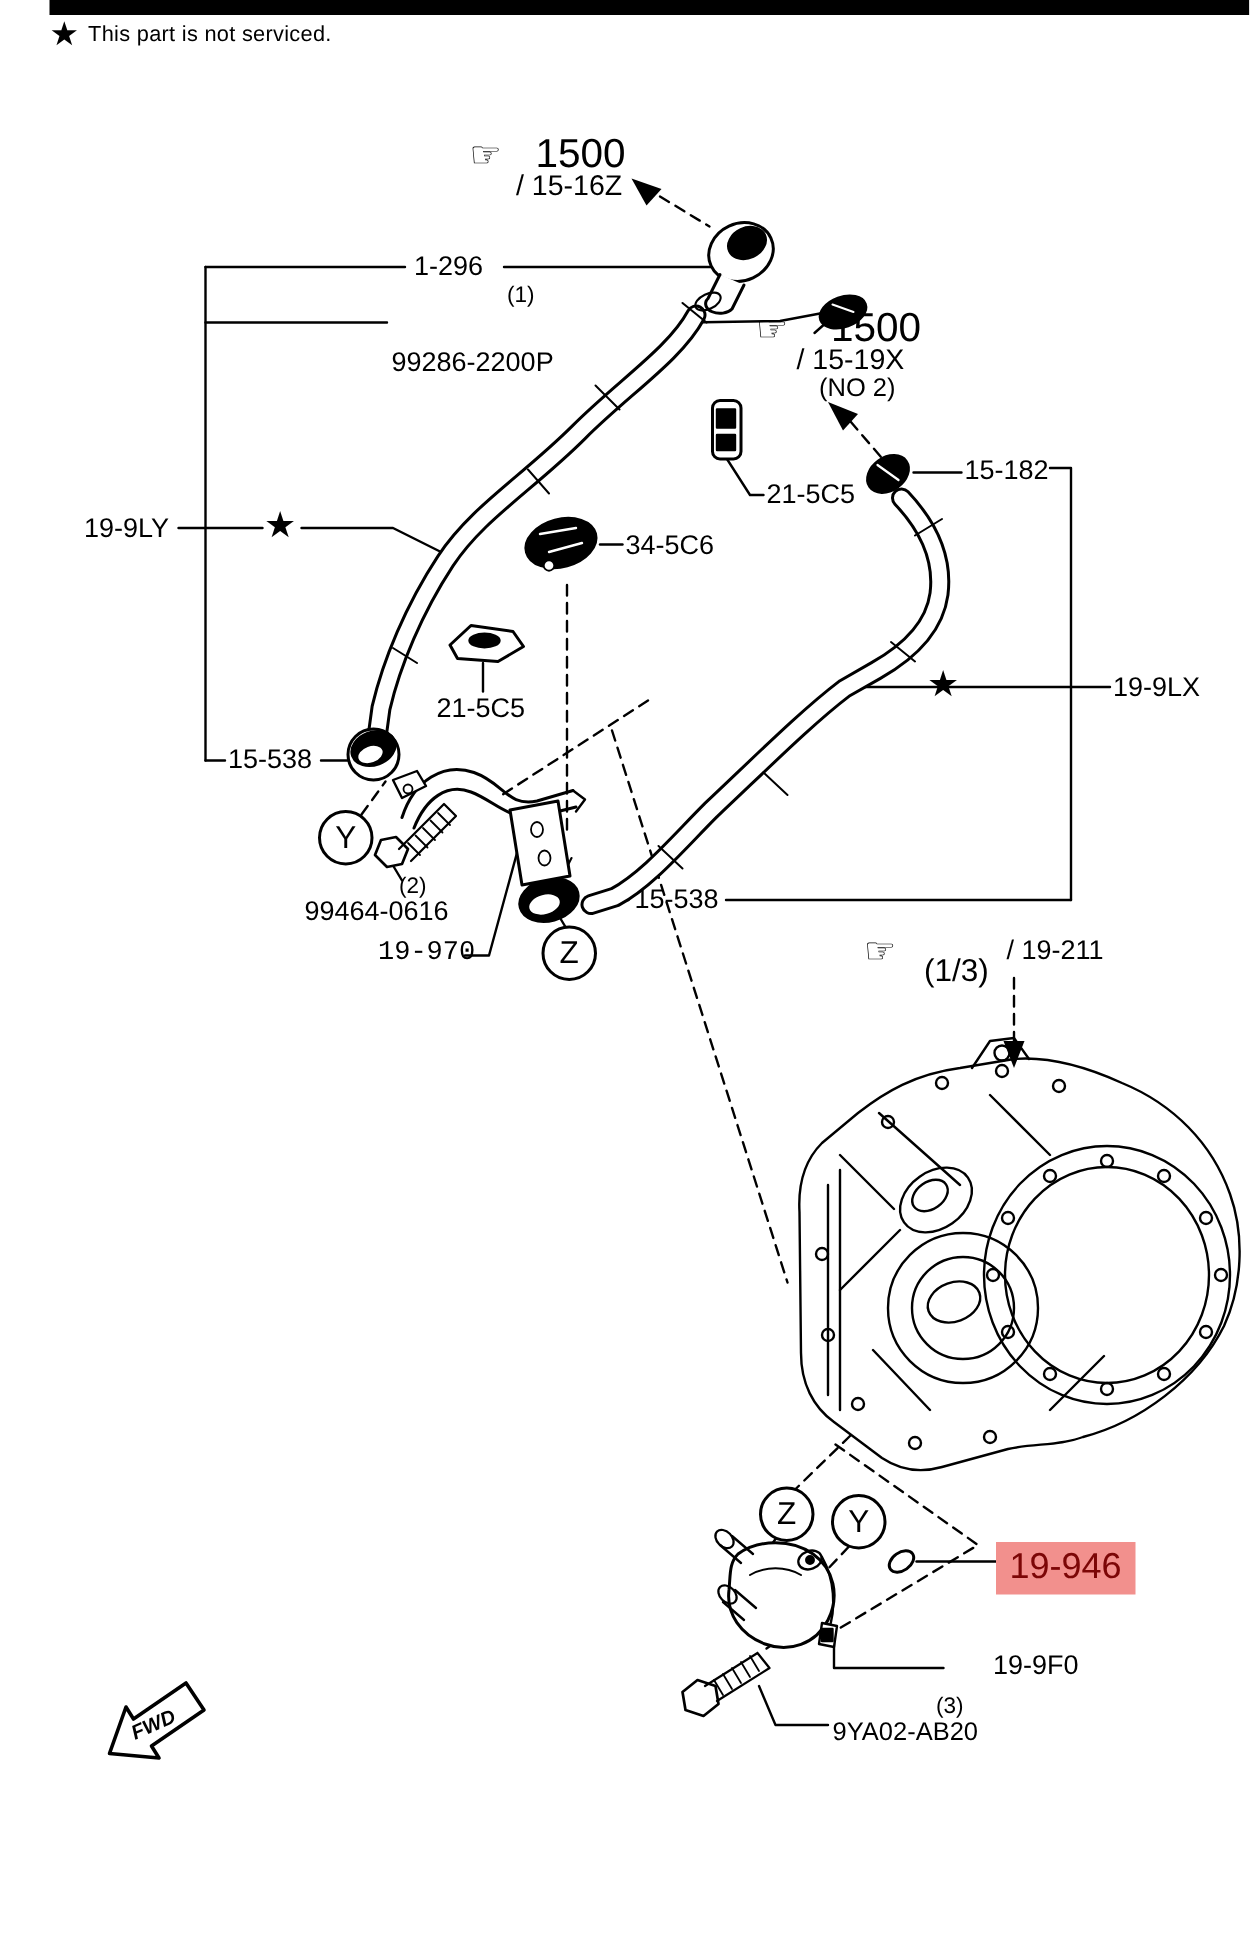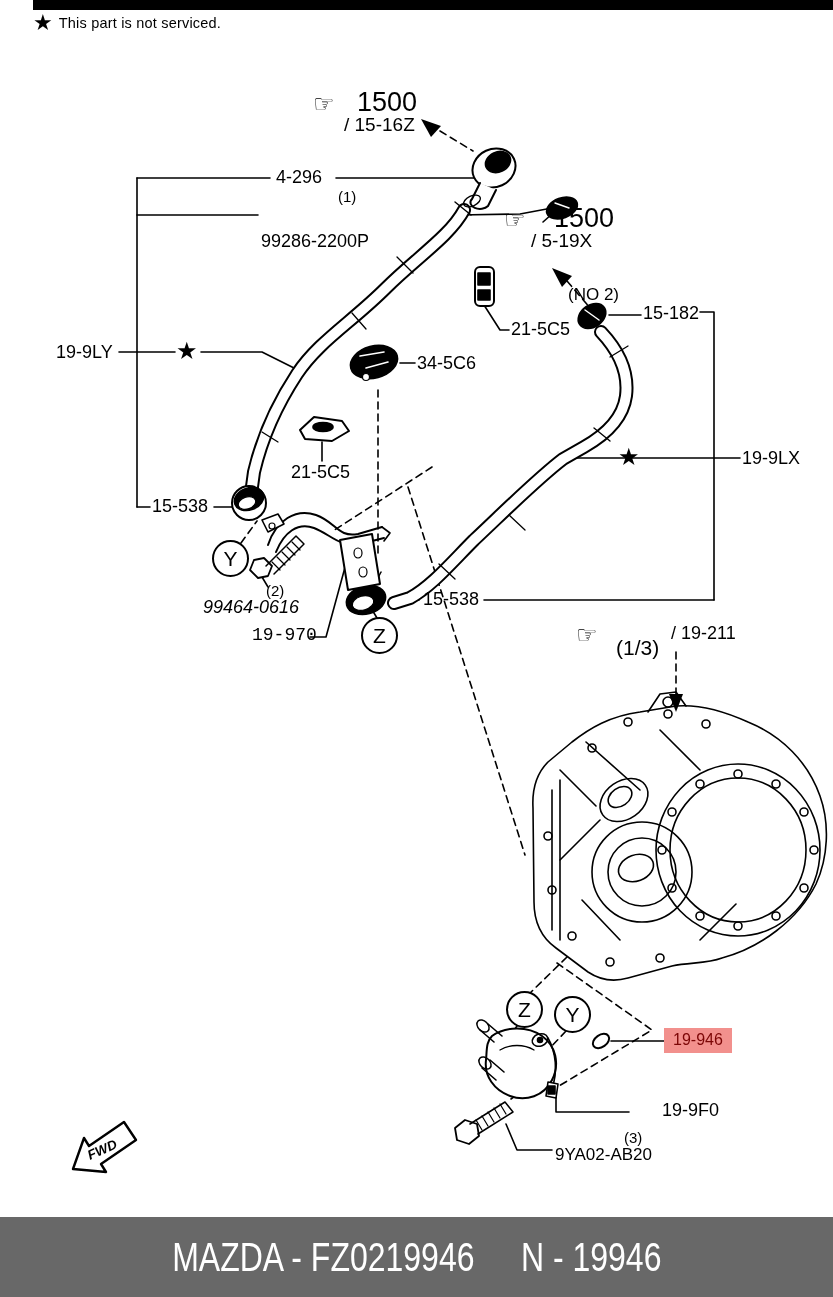--- a/index.html
+++ b/index.html
@@ -28,21 +28,21 @@
   .f27{font-size:27px;text-align:center;}
   .hand{position:absolute;font-size:24px;line-height:24px;}
   .starline{position:absolute;font-size:24px;line-height:24px;}
   .callout{
     position:absolute;width:33px;height:33px;border:2.4px solid #000;border-radius:50%;
     background:#fff;display:flex;align-items:center;justify-content:center;
     font-size:21px;font-weight:500;
   }
   .hl{
     position:absolute;background:var(--highlight-bg);color:var(--highlight-text);
-    font-size:16px;padding:3px 9px 4px 9px;
+    font-size:24px;padding:3px 9px 4px 9px;
   }
   .footer{
     position:absolute;left:0;bottom:0;width:833px;height:80px;background:var(--footer-bg);
     display:flex;align-items:center;justify-content:center;
   }
   .footer-inner{
     display:flex;gap:58px;color:var(--footer-text);font-size:40px;
     transform:scaleX(0.8);white-space:nowrap;
   }
 </style>
@@ -241,49 +241,49 @@
     <g>
       <polygon points="124,1122 136,1140 101,1164 106,1172 73,1169 84,1138 89,1146" fill="#fff" stroke-width="2.4"></polygon>
       <text x="90" y="1160" transform="rotate(-24 90 1160)" fill="#000" stroke="none" font-size="13.5" font-weight="bold" font-style="italic" font-family="Liberation Sans, sans-serif">FWD</text>
     </g>
   </svg>
 
   <span class="hand" style="left:313px;top:92px;">☞</span>
   <div class="label f27" style="left:357px;top:88px;">1500</div>
   <div class="label f19" style="left:344px;top:115px;">/ 15-16Z</div>
 
-  <div class="label f18" style="left:276px;top:168px;">4-296</div>
+  <div class="label f18" style="left:276px;top:168px;">1-296</div>
   <div class="label f15" style="left:338px;top:189px;">(1)</div>
   <div class="label f18" style="left:261px;top:216px;margin-top:16px;">99286-2200P</div>
 
   <span class="hand" style="left:504px;top:208px;">☞</span>
   <div class="label f27" style="left:554px;top:204px;">1500</div>
-  <div class="label f19" style="left:531px;top:231px;">/ 5-19X</div>
-  <div class="label f17" style="left:568px;top:250px;margin-top:36px;">(NO 2)</div>
+  <div class="label f19" style="left:531px;top:231px;">/ 15-19X</div>
+  <div class="label f17" style="left:546px;top:250px;">(NO 2)</div>
 
   <div class="label f18" style="left:511px;top:320px;">21-5C5</div>
   <div class="label f18" style="left:643px;top:304px;">15-182</div>
 
   <div class="label f18" style="left:56px;top:343px;">19-9LY</div>
   <span class="starline" style="left:176px;top:339px;">★</span>
 
   <div class="label f18" style="left:417px;top:354px;">34-5C6</div>
   <div class="label f18" style="left:291px;top:463px;">21-5C5</div>
 
   <span class="starline" style="left:618px;top:445px;">★</span>
   <div class="label f18" style="left:742px;top:449px;">19-9LX</div>
 
   <div class="label f18" style="left:152px;top:497px;">15-538</div>
 
   <div class="callout" style="left:212px;top:540px;">
     <span>Y</span>
   </div>
 
   <div class="label f15" style="left:266px;top:583px;">(2)</div>
-  <div class="label f18" style="left:203px;top:598px;font-style:italic;">99464-0616</div>
+  <div class="label f18" style="left:203px;top:598px;">99464-0616</div>
   <div class="label f18" style="left:252px;top:626px;font-family:Liberation Mono, monospace;">19-970</div>
 
   <div class="callout" style="left:361px;top:617px;">
     <span>Z</span>
   </div>
 
   <div class="label f18" style="left:423px;top:590px;">15-538</div>
 
   <span class="hand" style="left:576px;top:623px;">☞</span>
   <div class="label f21" style="left:616px;top:621px;margin-top:16px;">(1/3)</div>
@@ -295,20 +295,14 @@
   <div class="callout" style="left:554px;top:996px;">
     <span>Y</span>
   </div>
 
   <div class="hl" style="left:664px;top:1028px;">19-946</div>
 
   <div class="label f18" style="left:662px;top:1101px;">19-9F0</div>
   <div class="label f15" style="left:624px;top:1130px;">(3)</div>
   <div class="label f17" style="left:555px;top:1146px;">9YA02-AB20</div>
 
-  <div class="footer">
-    <div class="footer-inner">
-      <span>MAZDA - FZ0219946</span>
-      <span>N - 19946</span>
-    </div>
-  </div>
 
 </div>
 
 </body></html>

